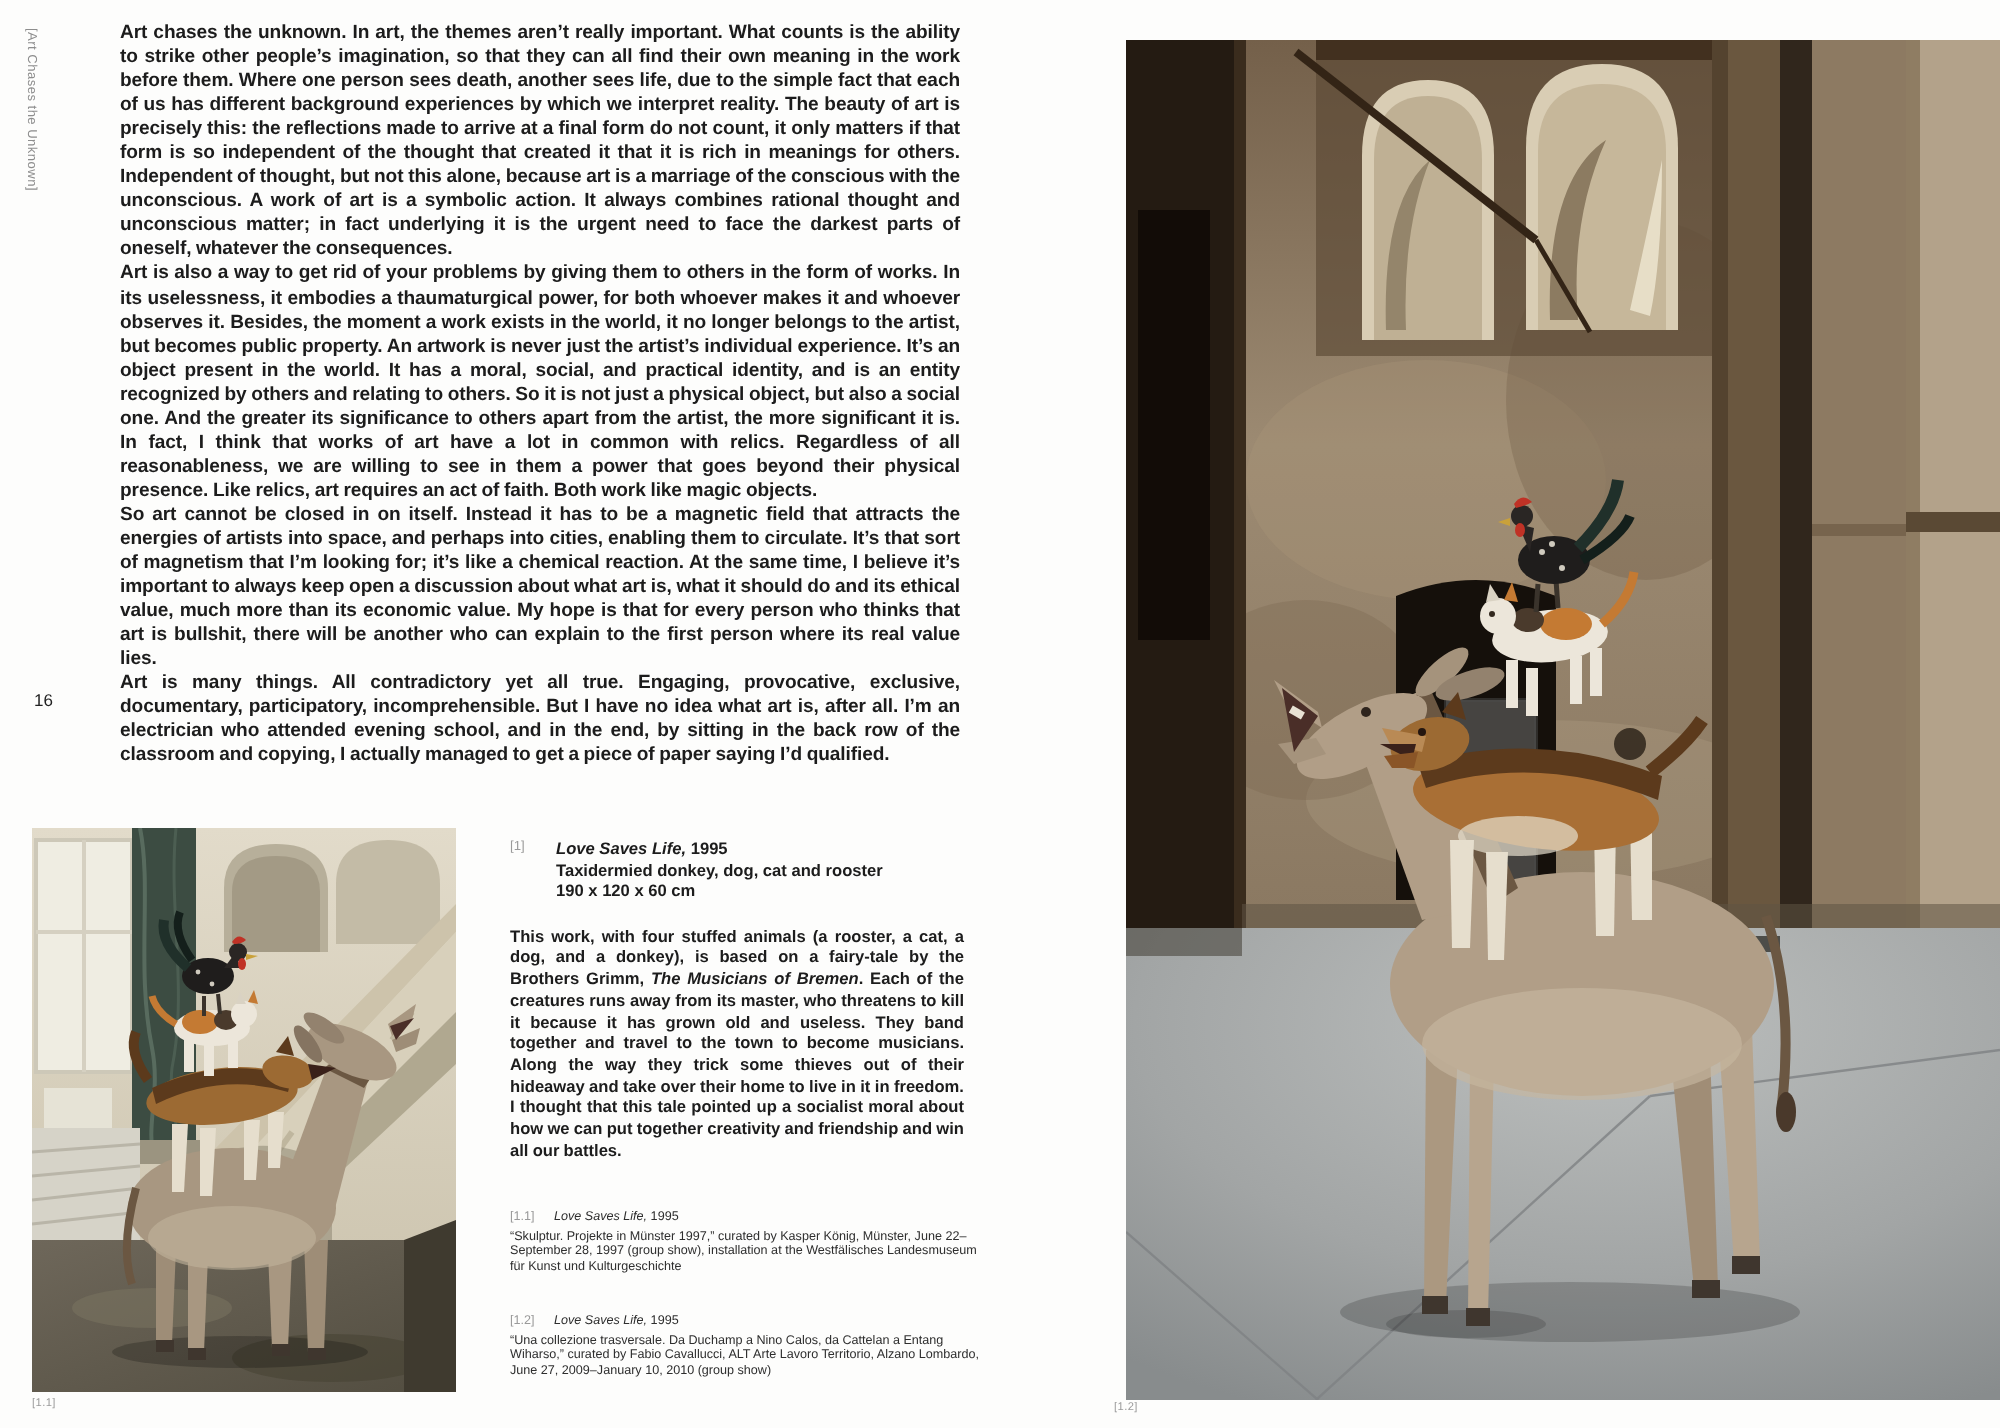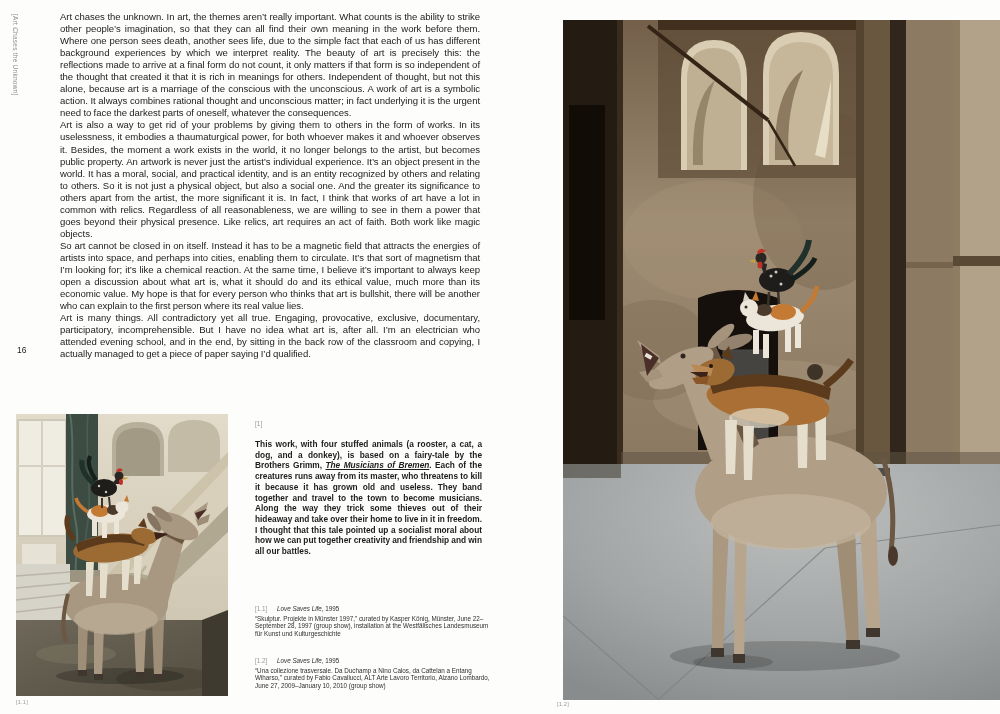--- a/index.html
+++ b/index.html
@@ -7,38 +7,38 @@
               font-family:"Liberation Sans", sans-serif; }
   .spread { position:relative; width:1000px; height:714px; background:#fdfdfc; }
 
   
   .running-title { position:absolute; left:12px; top:14px; writing-mode:vertical-rl;
     font-size:6.5px; letter-spacing:.25px; color:#8d8d8d; font-weight:400; }
   .page-number { position:absolute; left:17px; top:345px; font-size:8.5px;
     font-weight:400; color:#222; }
 
   .essay { position:absolute; left:60px; top:11px; width:420px;
-    font-size:9.55px; line-height:12.05px; font-weight:400; color:#1c1c1c;
+    font-size:9.55px; line-height:12.05px; font-weight:700; color:#1c1c1c;
     text-align:justify; letter-spacing:-.05px; word-spacing:-.25px; }
   .essay p { margin:0; }
 
   .figure-left { position:absolute; left:16px; top:414px; width:212px; height:282px; }
   .figure-left svg { display:block; width:212px; height:282px; }
   .fig-label { position:absolute; font-size:5.6px; color:#9a9a9a; letter-spacing:.2px; }
   .fig-label.left { left:16px; top:699px; }
   .fig-label.right { left:557px; top:701px; }
 
   .caption-col { position:absolute; left:255px; top:419px; width:227px; color:#1c1c1c; }
   .cap-head { display:flex; }
   .cap-marker { width:23px; flex:0 0 23px; font-size:6.6px; color:#9a9a9a; padding-top:1px; }
   .cap-title-block { font-size:8.3px; line-height:10.6px; font-weight:700; }
   .cap-title-it { font-style:italic; }
   .cap-body { margin-top:12px; font-size:8.3px; line-height:10.7px; font-weight:700;
     text-align:justify; word-spacing:-.2px; }
-  .cap-body .it { font-style:italic;text-decoration:underline; }
+  .cap-body .it { font-style:italic; }
 
   .footnote { position:absolute; left:255px; width:237px; color:#2e2e2e; }
   .footnote.fn1 { top:605px; }
   .footnote.fn2 { top:657px; }
   .fn-head { display:flex; font-size:6.3px; line-height:8px; }
   .fn-marker { width:22px; flex:0 0 22px; color:#9a9a9a; }
   .fn-title { font-style:italic; }
   .fn-body { margin-top:1.5px; font-size:6.3px; line-height:7.9px; }
 
   
@@ -192,20 +192,25 @@
           <polygon points="107,63 113,64 107,66" fill="#c9a13a"></polygon>
           <ellipse cx="105" cy="68" rx="2" ry="3" fill="#c03226"></ellipse>
         </g>
       </svg>
     </div>
     <div class="fig-label left">[1.1]</div>
 
     <div class="caption-col">
       <div class="cap-head">
         <div class="cap-marker">[1]</div>
+        <div class="cap-title-block">
+          <div><span class="cap-title-it">Love Saves Life,</span><span> 1995</span></div>
+          <div>Taxidermied donkey, dog, cat and rooster</div>
+          <div>190 x 120 x 60 cm</div>
+        </div>
       </div>
       <div class="cap-body"><span>This work, with four stuffed animals (a rooster, a cat, a dog, and a donkey), is based on a fairy-tale by the Brothers Grimm, </span><span class="it">The Musicians of Bremen</span><span>. Each of the creatures runs away from its master, who threatens to kill it because it has grown old and useless. They band together and travel to the town to become musicians. Along the way they trick some thieves out of their hideaway and take over their home to live in it in freedom. I thought that this tale pointed up a socialist moral about how we can put together creativity and friendship and win all our battles.</span></div>
     </div>
 
     <div class="footnote fn1">
       <div class="fn-head">
         <div class="fn-marker">[1.1]</div>
         <div><span class="fn-title">Love Saves Life,</span><span> 1995</span></div>
       </div>
       <div class="fn-body">“Skulptur. Projekte in Münster 1997,” curated by Kasper König, Münster, June 22–September 28, 1997 (group show), installation at the Westfälisches Landesmuseum für Kunst und Kulturgeschichte</div>

